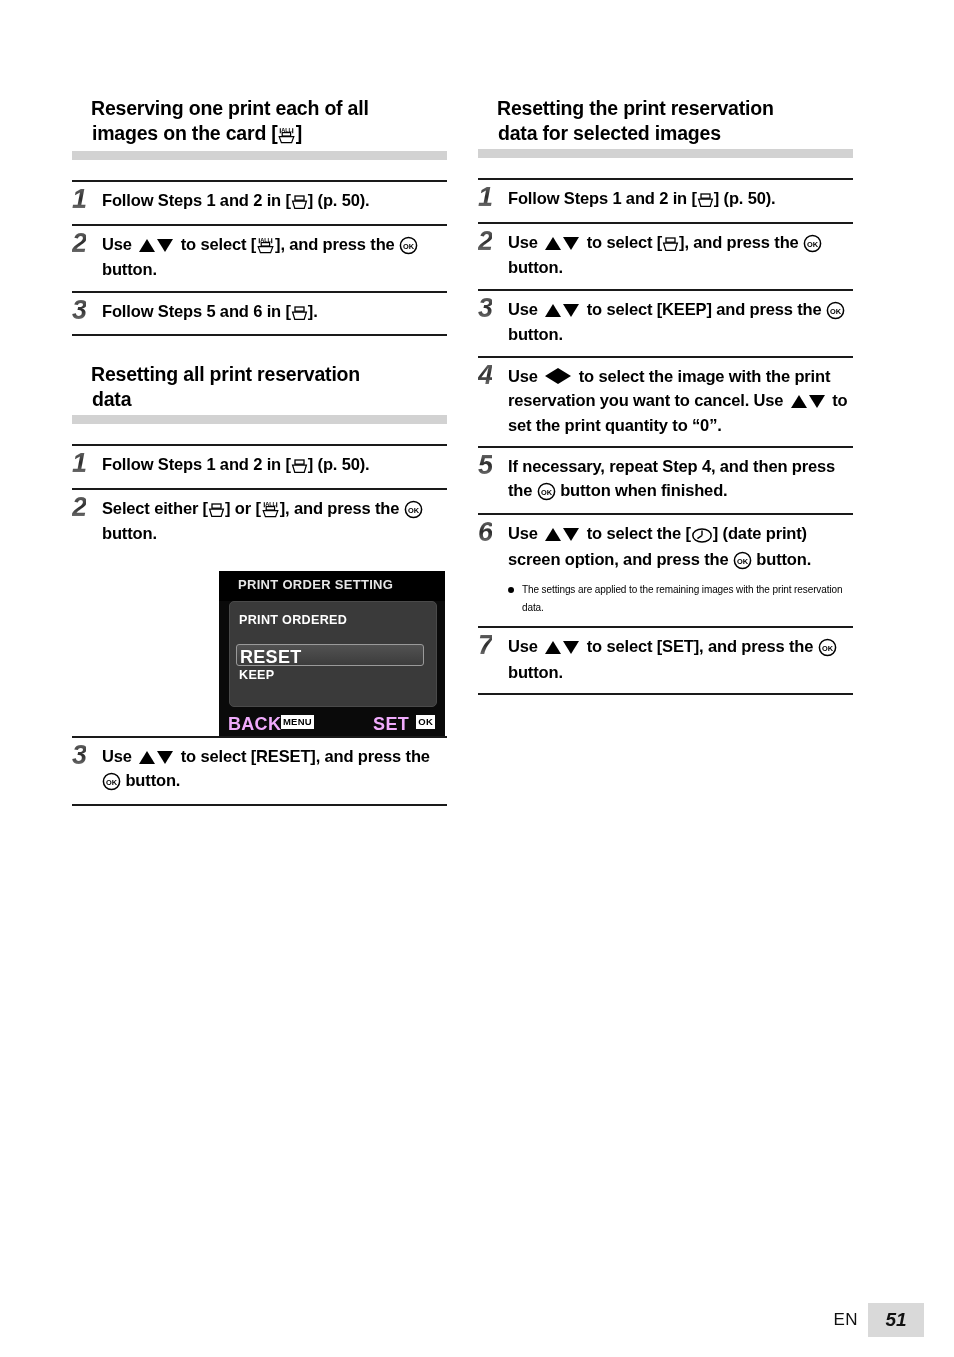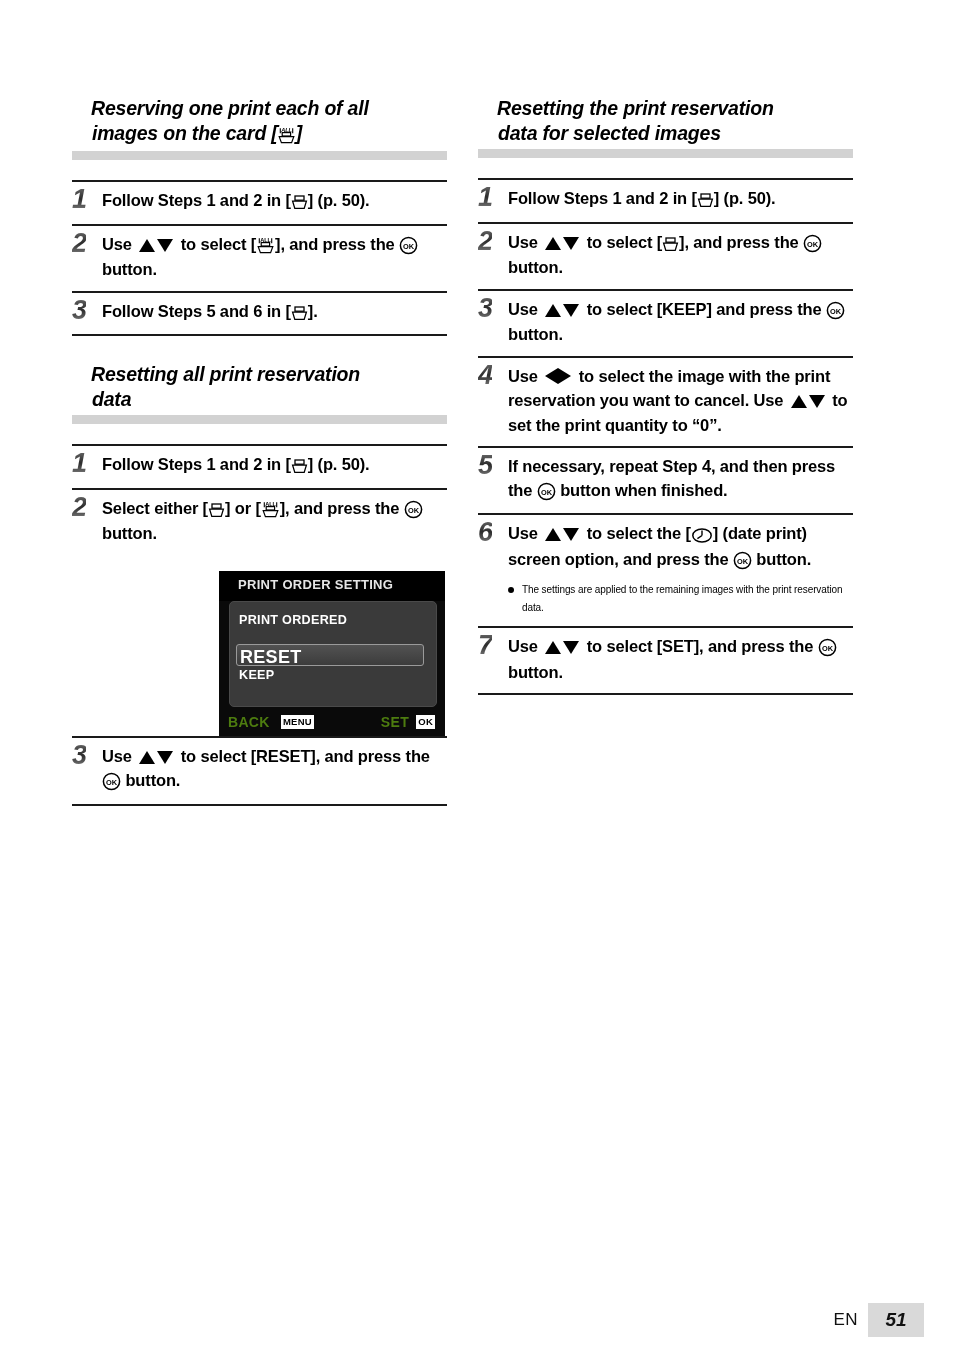--- a/index.html
+++ b/index.html
@@ -11,21 +11,21 @@
   .page{position:relative;width:954px;height:1357px;overflow:hidden;}
 
   
   .col{position:absolute;top:96px;width:375px;}
   .col-left{left:72px;}
   .col-right{left:478px;}
 
   
   .section{margin-bottom:0;}
   .sec-title{
-    font-size:19.5px;font-weight:bold;font-style:italic;
+    font-size:19.5px;font-weight:bold;
     line-height:25px;letter-spacing:-0.2px;margin:0;
     padding:0 0 2px 20px;text-indent:-1px;
   }
   .sec-bar{height:9px;background:#d2d2d2;margin-top:1px;width:100%;}
 
   
   .steps{margin-top:20px;}
   .step{
     position:relative;border-top:2.4px solid #1a1a1a;
     padding:7px 0 9px 30px;min-height:10px;
@@ -81,21 +81,21 @@
   }
   .sc-ordered{position:absolute;left:9px;top:11px;color:#fff;font-size:12.6px;font-weight:bold;letter-spacing:0.3px;}
   .sc-sel{
     position:absolute;left:6px;top:42px;width:186px;height:20px;
     border:1px solid #9a9a9a;border-radius:3px;
     background:linear-gradient(180deg,#525252 0%,#3c3c3c 100%);
   }
   .sc-sel span{position:absolute;left:3px;top:2px;color:#fff;font-size:18px;font-weight:bold;letter-spacing:0.3px;}
   .sc-keep{position:absolute;left:9px;top:66px;color:#fff;font-size:12.6px;font-weight:bold;letter-spacing:0.3px;}
   .sc-foot{position:absolute;left:0;top:140px;width:226px;height:25px;}
-  .sc-foot .lbl{position:absolute;color:#4d7c0f;font-size:14px;font-weight:bold;letter-spacing:0.3px;top:3px;}
+  .sc-foot .lbl{position:absolute;color:#f0abfc;font-size:18px;font-weight:bold;letter-spacing:0.3px;top:3px;}
   .sc-foot .back{left:9px;}
   .sc-foot .setl{right:36px;}
   .badge{
     position:absolute;top:4px;background:#fff;color:#000;
     font-size:9.5px;font-weight:bold;line-height:12px;
     padding:1px 2px;letter-spacing:0.2px;font-family:"Liberation Sans",sans-serif;
   }
   .badge-menu{left:62px;}
   .badge-ok{right:10px;}
 

